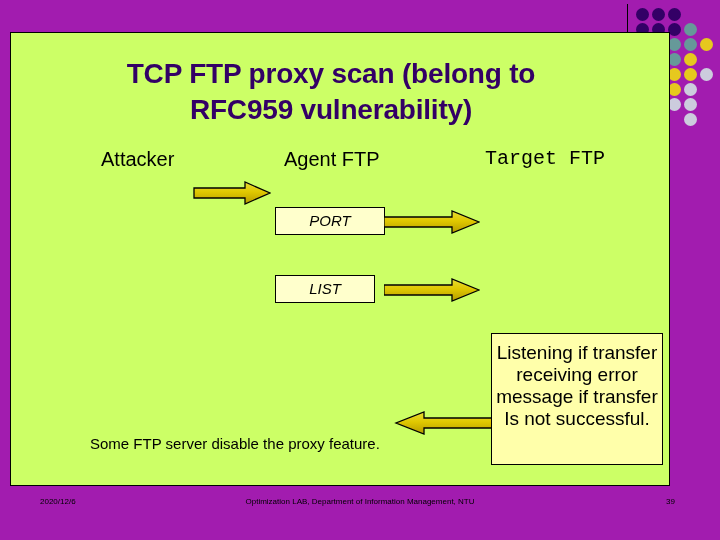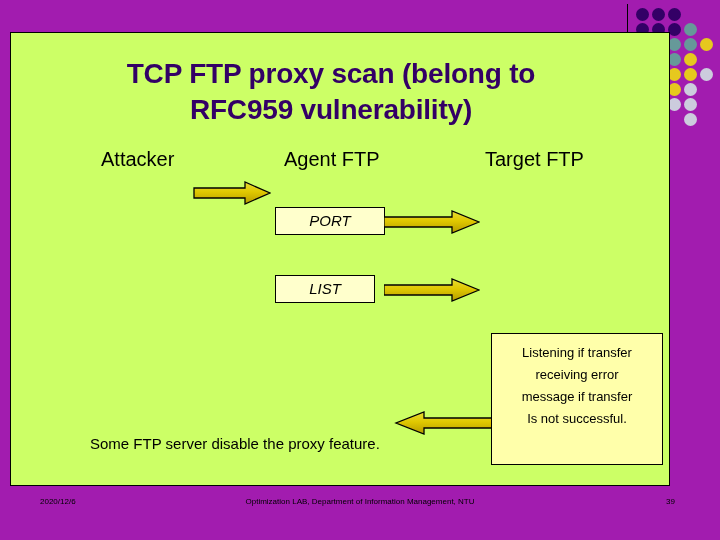--- a/index.html
+++ b/index.html
@@ -76,21 +76,21 @@
   
   .role-label {
     position: absolute;
     color: #000000;
     font-size: 20px;
     line-height: 18px;
     white-space: nowrap;
   }
   .role-attacker { left: 90px;  top: 117px; }
   .role-agent    { left: 273px; top: 117px; }
-  .role-target   { left: 474px; top: 117px; }
+  .role-target   { left: 474px; top: 117px; font-family: Liberation Mono, monospace; }
 
   
   .msg-box {
     position: absolute;
     background: #FFFFCC;
     border: 1px solid #000000;
     box-sizing: border-box;
     color: #000000;
     font-size: 15px;
     text-align: center;
@@ -103,21 +103,21 @@
   .note-box {
     position: absolute;
     left: 480px;
     top: 300px;
     width: 172px;
     height: 132px;
     background: #FFFFAA;
     border: 1px solid #000000;
     box-sizing: border-box;
     color: #000000;
-    font-size: 13px;
+    font-size: 19px;
     line-height: 22px;
     text-align: center;
     padding: 8px 4px 0 4px;
   }
 
   
   .arrow-r, .arrow-l {
     position: absolute;
   }
   .arrow-r svg, .arrow-l svg { display: block; }

